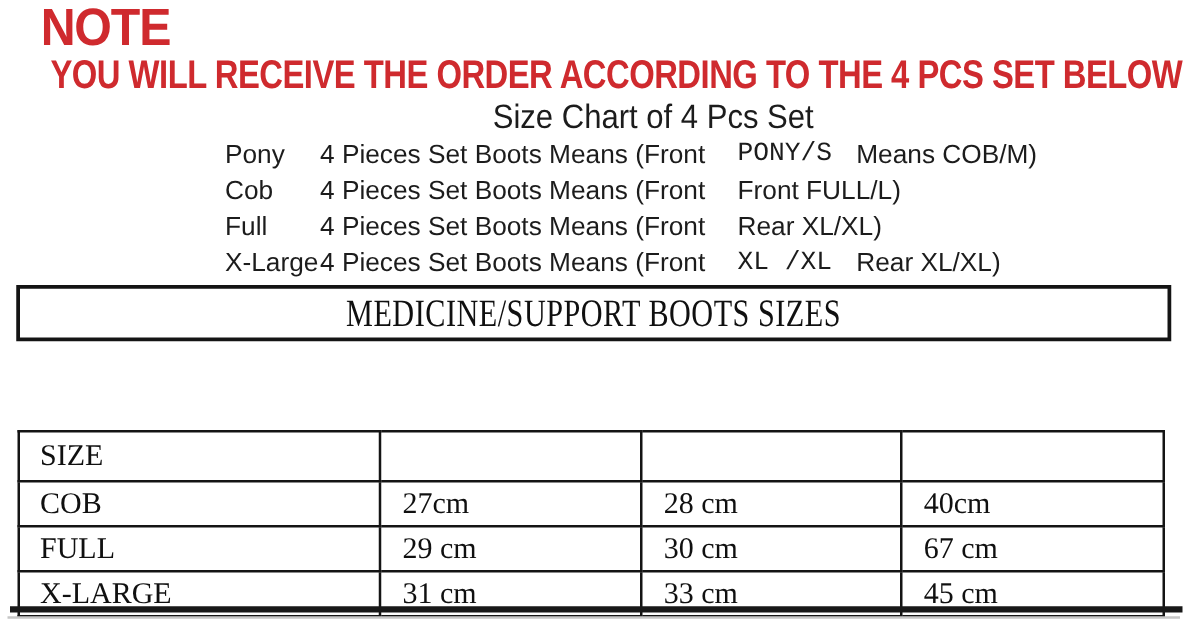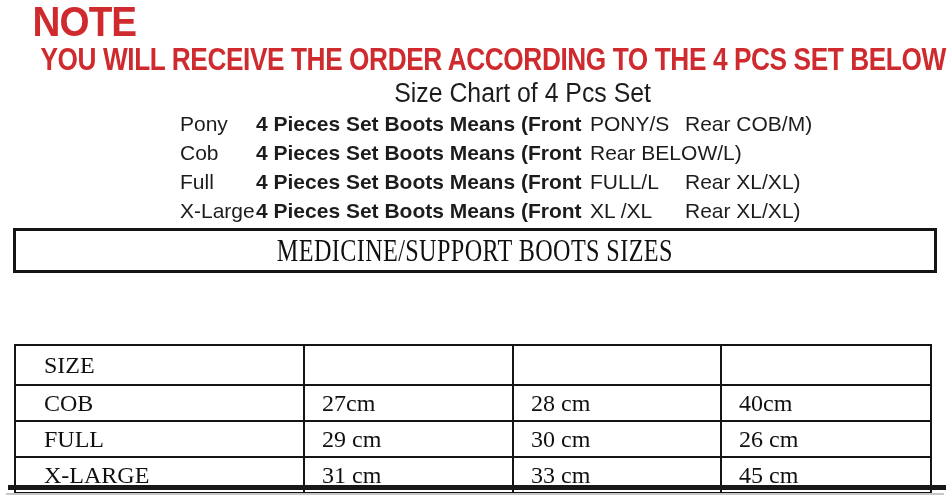--- a/index.html
+++ b/index.html
@@ -81,22 +81,22 @@
   }
   .set-line {
     display: flex;
     align-items: center;
     height: 29px;
     font-size: 21px;
     white-space: nowrap;
     color: #1c1c1c;
   }
   .set-line .col-label { width: 76px; }
-  .set-line .col-desc  { width: 334px; font-weight: bold; }
-  .set-line .col-front { width: 95px; }
+  .set-line .col-desc  { width: 334px; }
+  .set-line .col-front { width: 95px; font-family: Liberation Mono, monospace; }
   
   .banner {
     position: absolute;
     left: 13px;
     top: 228px;
     width: 924px;
     height: 45px;
     box-sizing: border-box;
     border: 3px solid var(--border, #141414);
     background: #ffffff;
@@ -127,21 +127,21 @@
     font-size: 24px;
     color: #101010;
   }
   .sizes-table td {
     border: 2px solid var(--border, #141414);
     padding: 0 4px 0 17px;
     vertical-align: middle;
     overflow: hidden;
     white-space: nowrap;
   }
-  .sizes-table td.size-col { padding-left: 28px; }
+  .sizes-table td.size-col { padding-left: 16px; }
   .sizes-table tr.header-row td { height: 38px; }
   .sizes-table tr.data-row td { height: 34px; }
   
   .bottom-black-bar {
     position: absolute;
     left: 8px;
     top: 485px;
     width: 938px;
     height: 5px;
     background: #181818;
@@ -170,31 +170,30 @@
 
   <div class="chart-heading">
     <span class="cond-sm">Size Chart of 4 Pcs Set</span>
   </div>
 
   <div class="set-lines">
     <div class="set-line">
       <span class="col-label">Pony</span>
       <span class="col-desc">4 Pieces Set Boots Means (Front</span>
       <span class="col-front">PONY/S</span>
-      <span class="col-rear">Rear COB/M)</span>
+      <span class="col-rear">Means COB/M)</span>
     </div>
     <div class="set-line">
       <span class="col-label">Cob</span>
       <span class="col-desc">4 Pieces Set Boots Means (Front</span>
-      <span class="col-rear">Rear BELOW/L)</span>
+      <span class="col-rear">Front FULL/L)</span>
     </div>
     <div class="set-line">
       <span class="col-label">Full</span>
       <span class="col-desc">4 Pieces Set Boots Means (Front</span>
-      <span class="col-front">FULL/L</span>
       <span class="col-rear">Rear XL/XL)</span>
     </div>
     <div class="set-line">
       <span class="col-label">X-Large</span>
       <span class="col-desc">4 Pieces Set Boots Means (Front</span>
       <span class="col-front">XL /XL</span>
       <span class="col-rear">Rear XL/XL)</span>
     </div>
   </div>
 
@@ -219,21 +218,21 @@
       <tr class="data-row">
         <td class="size-col">COB</td>
         <td>27cm</td>
         <td>28 cm</td>
         <td>40cm</td>
       </tr>
       <tr class="data-row">
         <td class="size-col">FULL</td>
         <td>29 cm</td>
         <td>30 cm</td>
-        <td>26 cm</td>
+        <td>67 cm</td>
       </tr>
       <tr class="data-row">
         <td class="size-col">X-LARGE</td>
         <td>31 cm</td>
         <td>33 cm</td>
         <td>45 cm</td>
       </tr>
     </tbody>
   </table>
 

